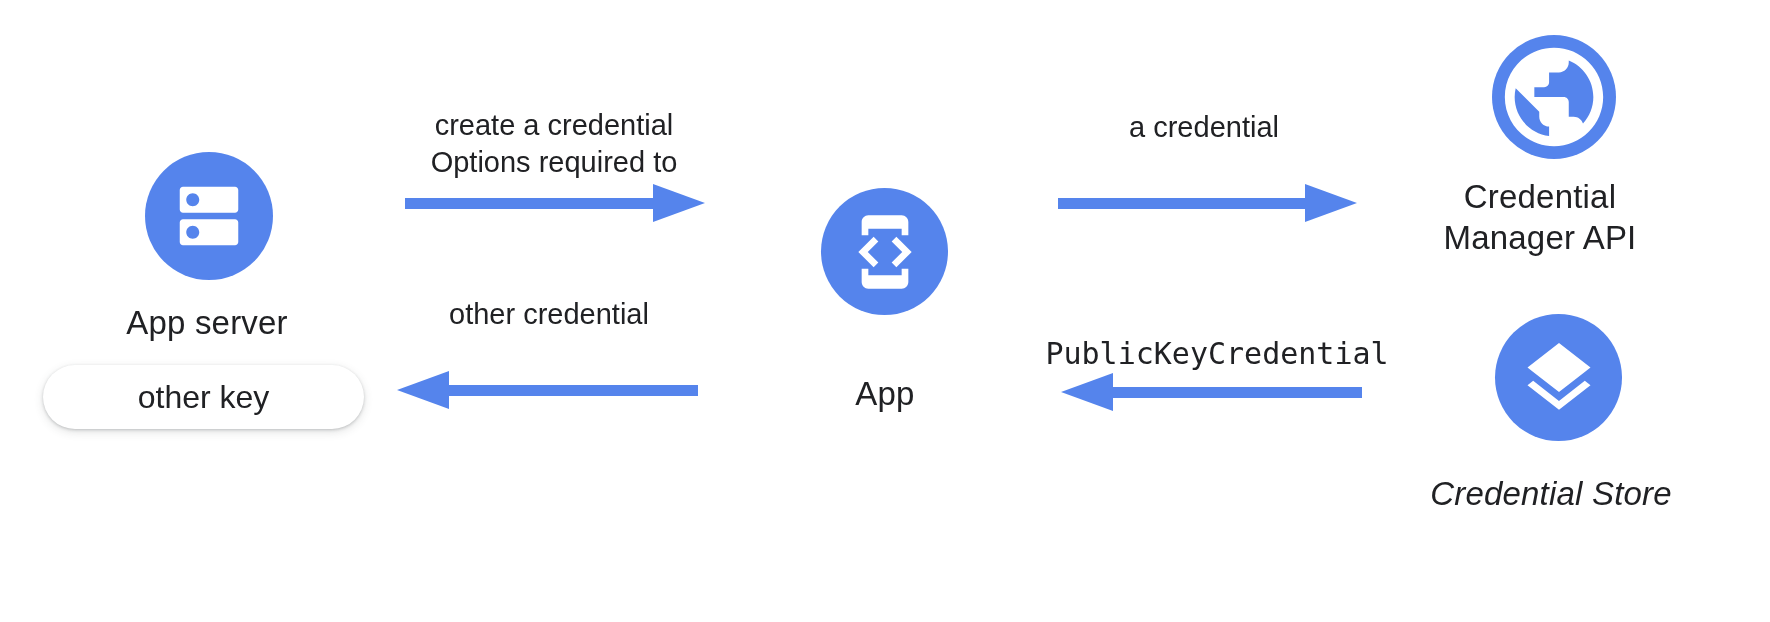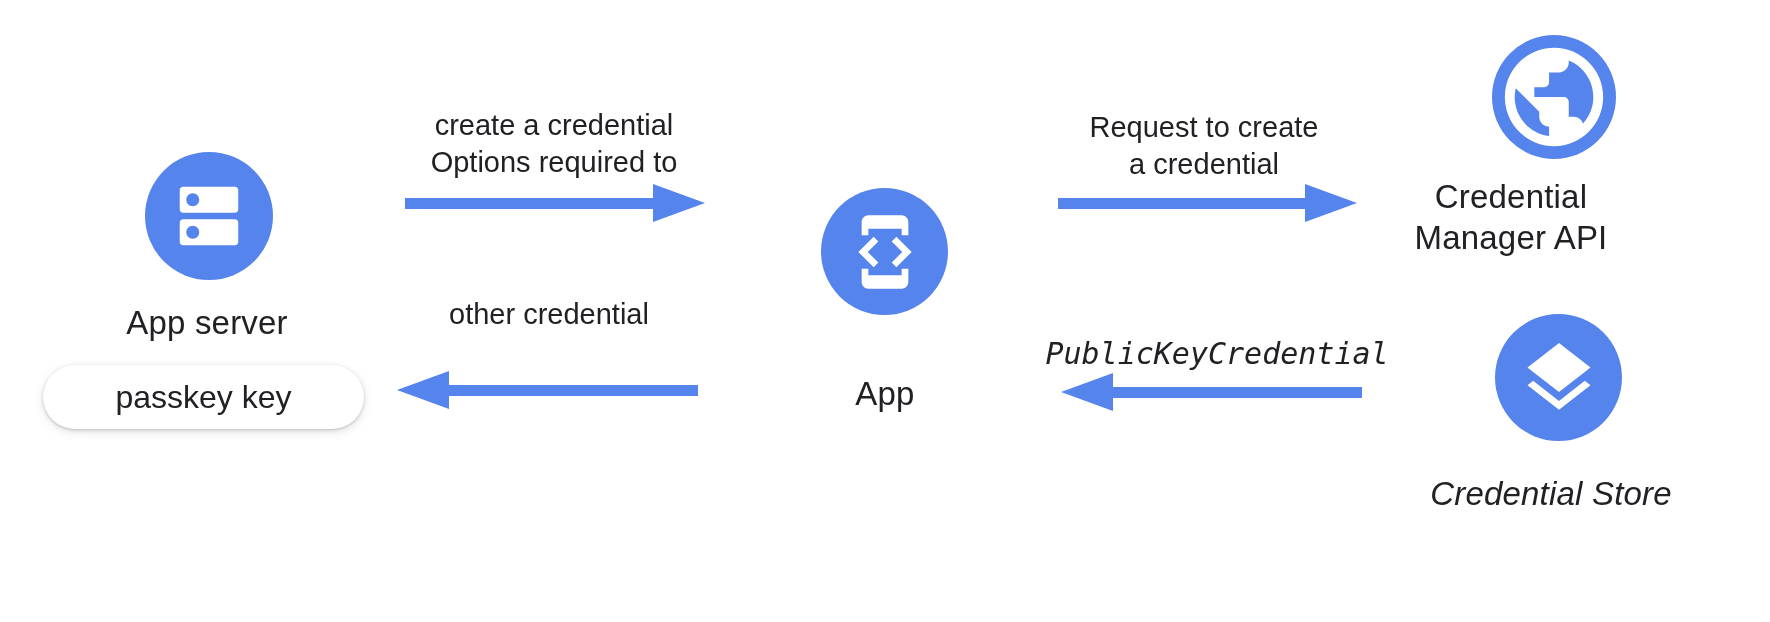--- a/index.html
+++ b/index.html
@@ -96,21 +96,21 @@
   <div class="node">
     <div class="node-circle" style="position:absolute; left:145px; top:152px; width:128px; height:128px;">
       <svg width="78" height="78" viewBox="0 0 24 24" fill="#ffffff" fill-rule="evenodd" aria-hidden="true">
         <path d="M20 13H4c-.55 0-1 .45-1 1v6c0 .55.45 1 1 1h16c.55 0 1-.45 1-1v-6c0-.55-.45-1-1-1zM7 19c-1.1 0-2-.9-2-2s.9-2 2-2 2 .9 2 2-.9 2-2 2zM20 3H4c-.55 0-1 .45-1 1v6c0 .55.45 1 1 1h16c.55 0 1-.45 1-1V4c0-.55-.45-1-1-1zM7 9c-1.1 0-2-.9-2-2s.9-2 2-2 2 .9 2 2-.9 2-2 2z"></path>
       </svg>
     </div>
     <div class="node-label" style="left:47px; top:302px; width:320px;">App server</div>
   </div>
 
   <div class="pill" style="left:43px; top:365px; width:321px; height:64px;">
-    <span>passkey key</span>
+    <span>other key</span>
   </div>
 
   <div class="flow-label" style="left:394px; top:107px; width:320px;">
     <span class="line">create a credential</span>
     <span class="line">Options required to</span>
   </div>
   <div class="arrow right" style="left:405px; top:184px; width:300px;">
     <div class="shaft"></div>
     <div class="head"></div>
   </div>
@@ -126,41 +126,40 @@
   <div class="node">
     <div class="node-circle" style="position:absolute; left:821px; top:188px; width:127px; height:127px;">
       <svg width="80" height="80" viewBox="0 0 24 24" fill="#ffffff" fill-rule="evenodd" aria-hidden="true">
         <path d="M7 5h10v2h2V3c0-1.1-.9-2-2-2L7 1c-1.1 0-2 .9-2 2v4h2V5zm8.41 11.59L20 12l-4.59-4.59L14 8.83 17.17 12 14 15.17l1.41 1.42zM10 15.17L6.83 12 10 8.83 8.59 7.41 4 12l4.59 4.59L10 15.17zM17 19H7v-2H5v4c0 1.1.9 2 2 2h10c1.1 0 2-.9 2-2v-4h-2v2z"></path>
       </svg>
     </div>
     <div class="node-label" style="left:725px; top:333px; width:320px;margin-top:40px;">App</div>
   </div>
 
   <div class="flow-label" style="left:1044px; top:109px; width:320px;">
-    <span class="line">Request to create</span>
     <span class="line">a credential</span>
   </div>
   <div class="arrow right" style="left:1058px; top:184px; width:299px;">
     <div class="shaft"></div>
     <div class="head"></div>
   </div>
 
-  <div class="code-label" style="left:1017px; top:336px; width:400px;font-style:italic;">PublicKeyCredential</div>
+  <div class="code-label" style="left:1017px; top:336px; width:400px;">PublicKeyCredential</div>
   <div class="arrow left" style="left:1061px; top:373px; width:301px;">
     <div class="shaft"></div>
     <div class="head"></div>
   </div>
 
   <div class="node">
     <div class="node-circle" style="position:absolute; left:1492px; top:35px; width:124px; height:124px;">
       <svg width="118" height="118" viewBox="0 0 24 24" fill="#ffffff" fill-rule="evenodd" aria-hidden="true">
         <path d="M12 2C6.48 2 2 6.48 2 12s4.48 10 10 10 10-4.48 10-10S17.52 2 12 2zm-1 17.93c-3.95-.49-7-3.85-7-7.93 0-.62.08-1.21.21-1.79L9 15v1c0 1.1.9 2 2 2v1.93zm6.9-2.54c-.26-.81-1-1.39-1.9-1.39h-1v-3c0-.55-.45-1-1-1H8v-2h2c.55 0 1-.45 1-1V7h2c1.1 0 2-.9 2-2v-.41c2.93 1.19 5 4.06 5 7.41 0 2.08-.8 3.97-2.1 5.39z"></path>
       </svg>
     </div>
-    <div class="node-label" style="left:1381px; top:176px; width:260px;text-align:center;">Credential Manager API</div>
+    <div class="node-label" style="left:1410px; top:176px; width:260px;text-align:center;">Credential Manager API</div>
   </div>
 
   <div class="node">
     <div class="node-circle" style="position:absolute; left:1495px; top:314px; width:127px; height:127px;">
       <svg width="84" height="84" viewBox="0 0 24 24" fill="#ffffff" fill-rule="evenodd" aria-hidden="true">
         <path d="M11.99 18.54l-7.37-5.73L3 14.07l9 7 9-7-1.63-1.27-7.38 5.74zM12 16l7.36-5.73L21 9l-9-7-9 7 1.63 1.27L12 16z"></path>
       </svg>
     </div>
     <div class="node-label" style="left:1391px; top:473px; width:320px;font-style:italic;">Credential Store</div>
   </div>

